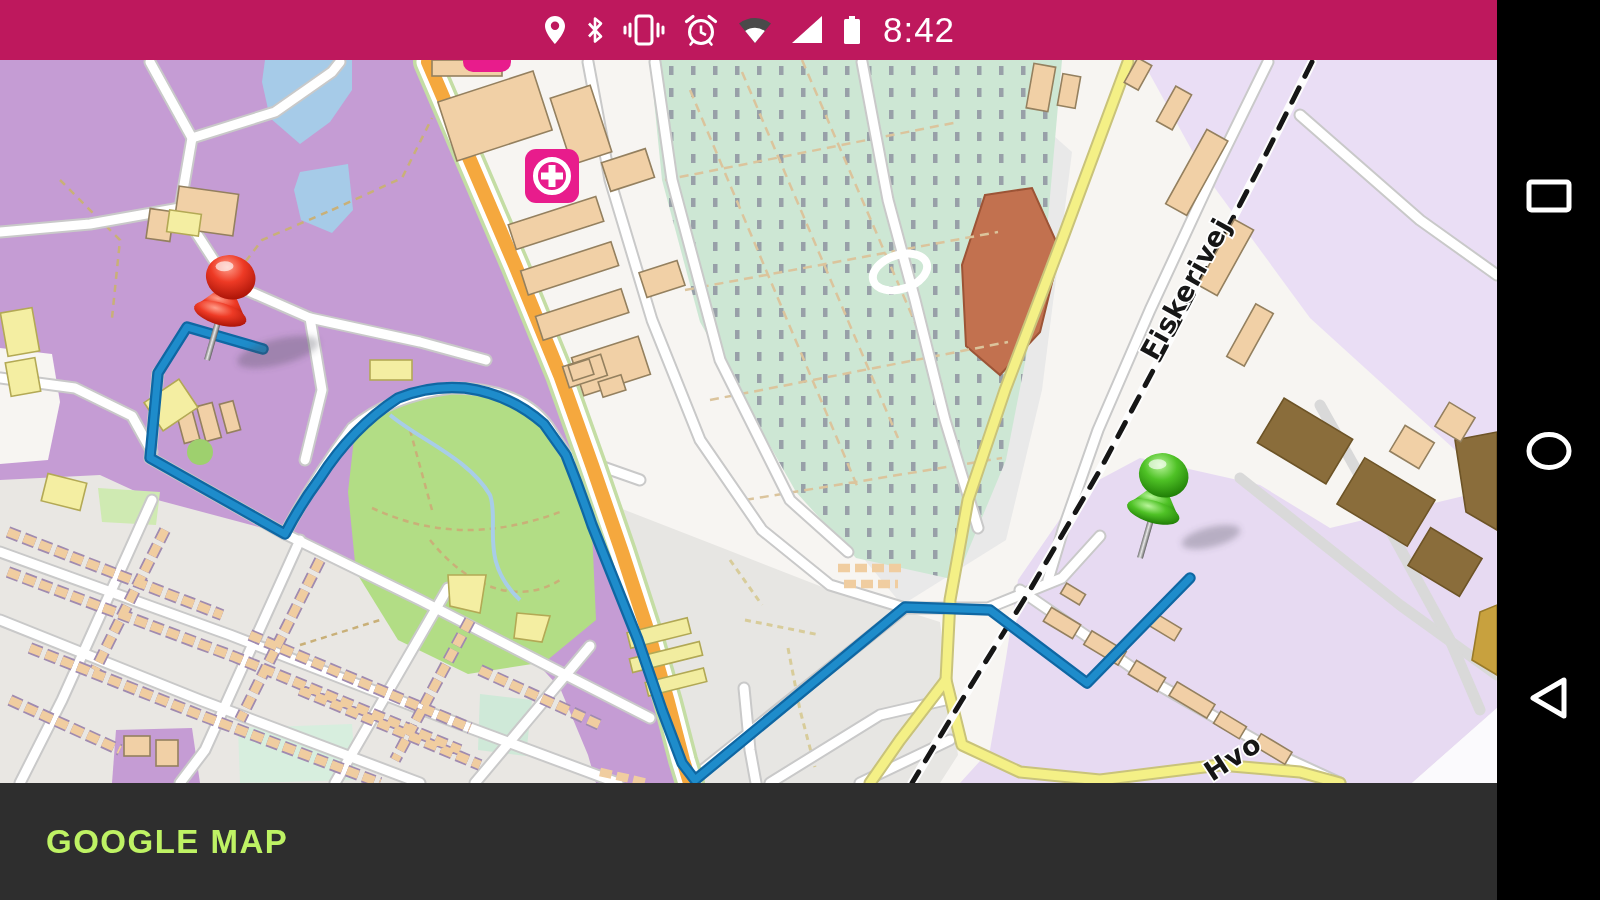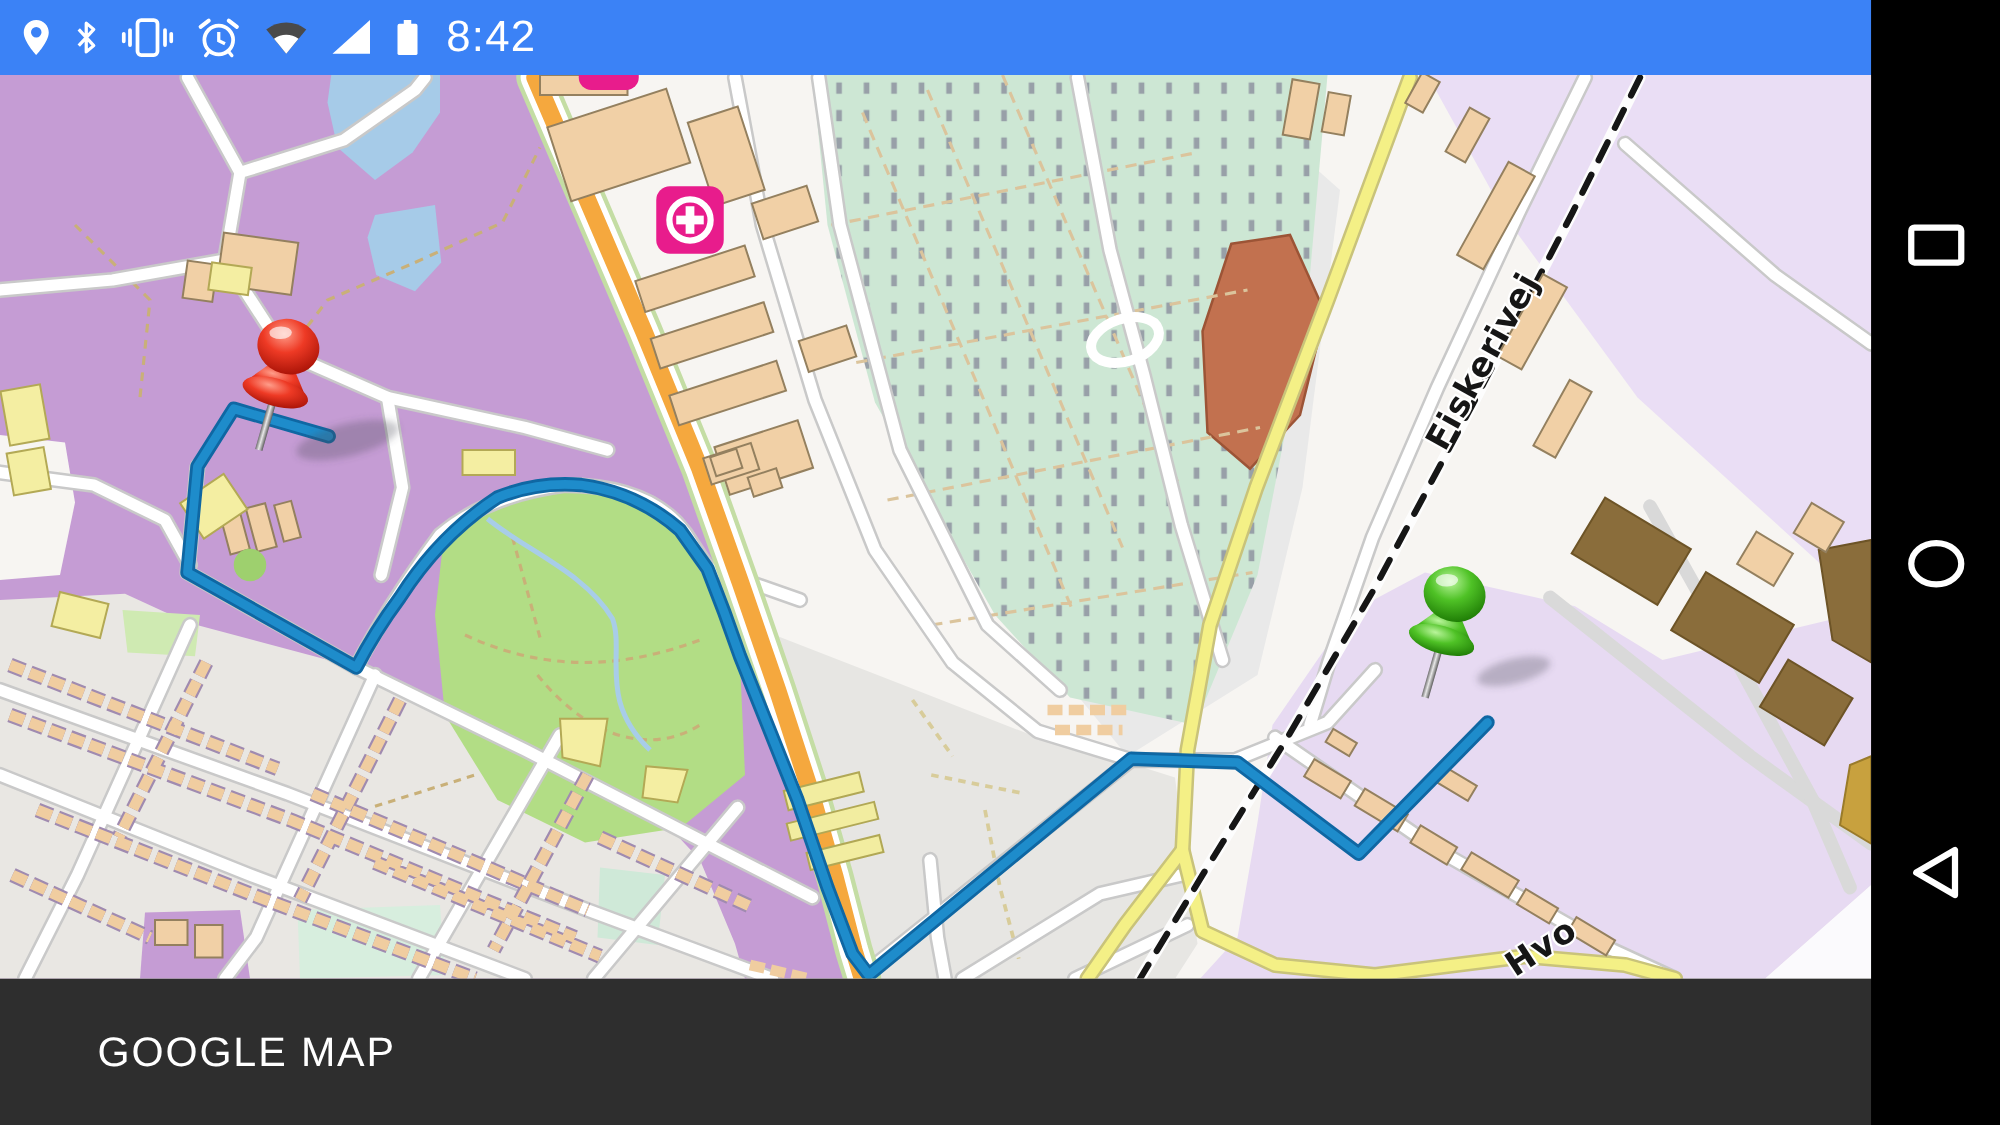--- a/index.html
+++ b/index.html
@@ -1,32 +1,32 @@
 <!DOCTYPE html>
 <html><head>
 <meta charset="utf-8">
 <style>
   html,body{margin:0;padding:0;background:#000;}
   .screen{position:relative;width:1600px;height:900px;background:#000;overflow:hidden;
           font-family:"Liberation Sans",sans-serif;}
   
-  .statusbar{position:absolute;left:0;top:0;width:1497px;height:60px;background:#3b82f6;
-             display:flex;align-items:center;justify-content:flex-start;padding-right:16px;box-sizing:border-box;}
+  .statusbar{position:absolute;left:0;top:0;width:1497px;height:60px;background:#be185d;
+             display:flex;align-items:center;justify-content:center;padding-right:16px;box-sizing:border-box;}
   .statusbar .ic{margin-left:17px;display:flex;align-items:center;}
   .statusbar .time{color:#fff;font-size:35px;font-weight:500;margin-left:20px;letter-spacing:1px;}
   
   .map{position:absolute;left:0;top:60px;width:1497px;height:723px;overflow:hidden;background:#f6f4f1;}
   .map svg{display:block;}
   
   .bottombar{position:absolute;left:0;top:783px;width:1497px;height:117px;background:#2e2e2e;
              display:flex;align-items:center;justify-content:space-between;box-sizing:border-box;
              padding:0 62px 0 42px;}
   .distance{color:#fff;font-size:31px;}
-  .gmap-btn{color:#ffffff;font-size:33px;font-weight:400;letter-spacing:1.5px;background:none;border:none;
-            font-family:"Liberation Sans",sans-serif;cursor:pointer;padding:10px 4px;margin-left:32px;}
+  .gmap-btn{color:#bef264;font-size:33px;font-weight:700;letter-spacing:1.5px;background:none;border:none;
+            font-family:"Liberation Sans",sans-serif;cursor:pointer;padding:10px 4px;}
   
   .navbar{position:absolute;right:0;top:0;width:103px;height:900px;background:#000;}
   .navbtn{position:absolute;left:0;width:103px;height:70px;display:flex;align-items:center;justify-content:center;
           background:none;border:none;cursor:pointer;}
   .nav-recent{top:162px;} .nav-home{top:417px;} .nav-back{top:664px;}
   text.street{font-family:"DejaVu Sans",sans-serif;font-weight:600;fill:#161616;
               stroke:#ffffff;stroke-width:3.4px;paint-order:stroke;letter-spacing:1px;}
 </style>
 </head>
 <body>

